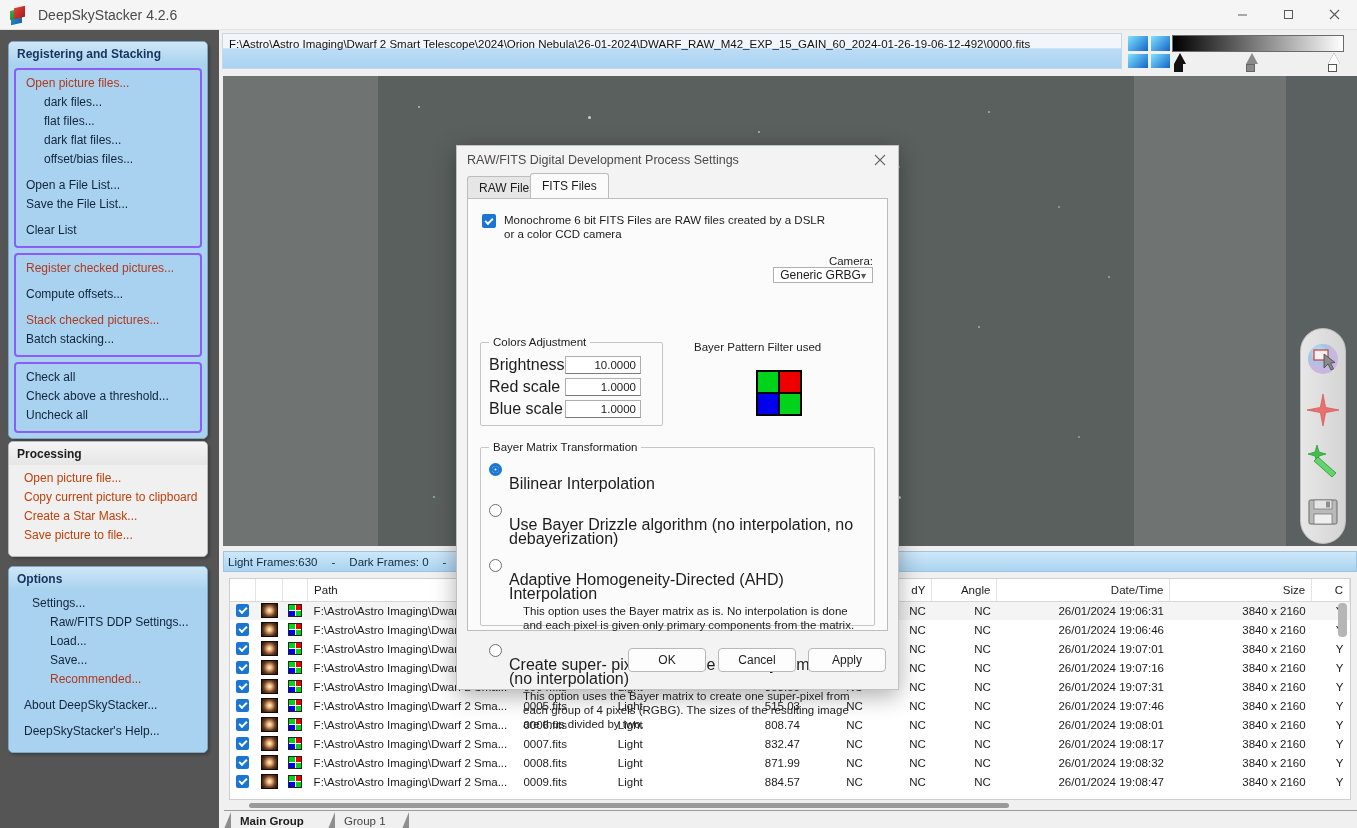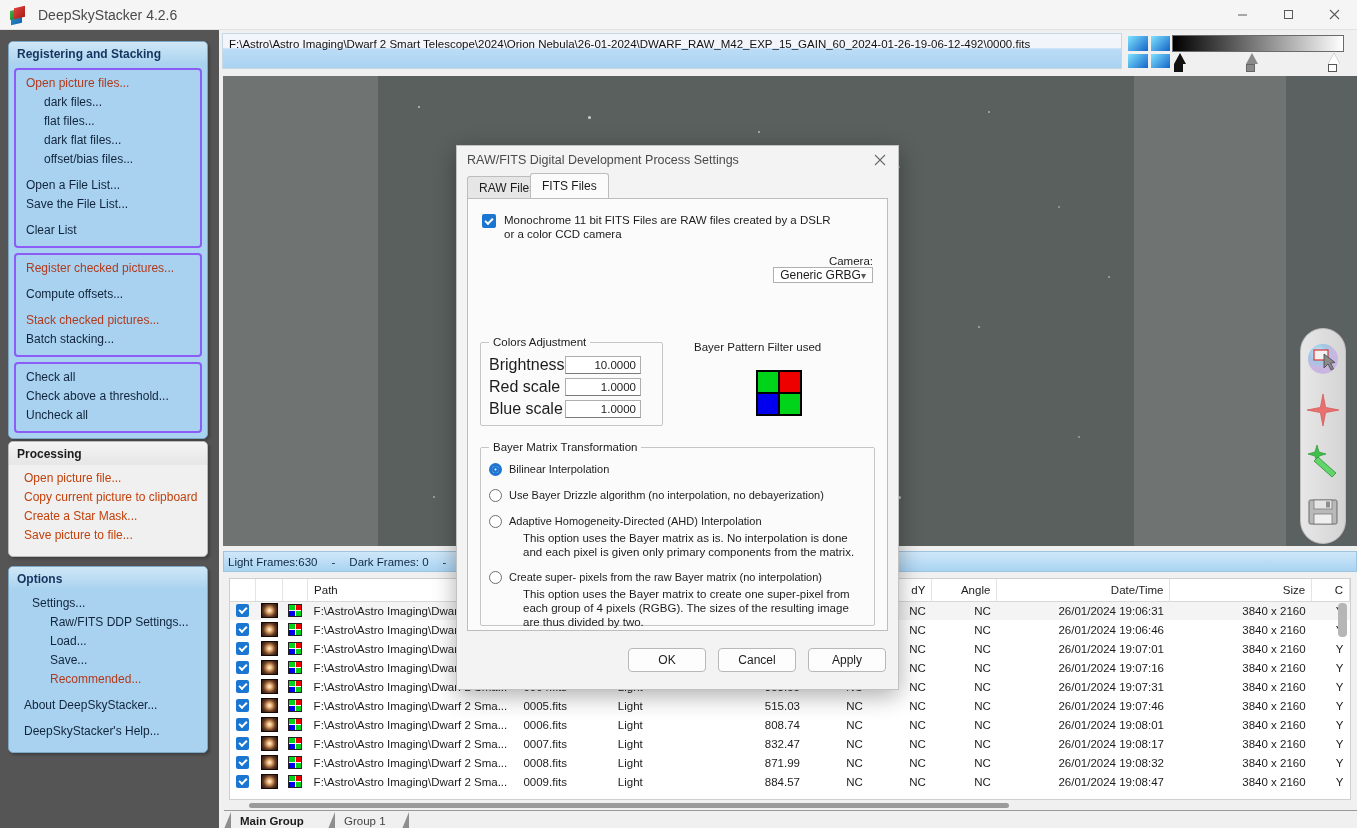--- a/index.html
+++ b/index.html
@@ -239,21 +239,21 @@
     display:grid; grid-template-columns: 1fr 1fr; grid-template-rows: 1fr 1fr;
     border: 1px solid #000;
   }
   #bayer-grid div { border: 1px solid #000; }
   #matrix-fs { position:absolute; left: 12px; top: 242px; right: 12px; height: 185px; }
   .radiorow { display:flex; align-items:flex-start; margin-top: 9px; }
   .radio { width: 13px; height: 13px; border-radius: 50%; border: 1.6px solid #6e6e6e;
     background:#fff; flex: none; margin-top: 1px; }
   .radio.on { border-color: #1b76d2; border-width: 3px; background:#fff;
     box-shadow: inset 0 0 0 2.5px #1b76d2; }
-  .rlabel { margin-left: 7px; font-size: 11px; color:#1c1c1c; line-height: 14px; }
+  .rlabel { margin-left: 7px; font-size: 16px; color:#1c1c1c; line-height: 14px; margin-top: 15px; }
   .rdesc { margin: 3px 0 0 34px; font-size: 11.5px; color:#1c1c1c; line-height: 14px; }
   #dlg-btns { position:absolute; right: 12px; bottom: 17px; display:flex; gap: 12px; }
   .dbtn {
     width: 78px; height: 24px; background: #fdfdfd; border: 1px solid #b8b8b8;
     border-radius: 4px; display:flex; align-items:center; justify-content:center;
     font-size: 12px; color:#1c1c1c;
   }
 </style>
 </head>
 <body>
@@ -707,21 +707,21 @@
 
     <div id="tabrow">
       <div class="tab" style="left:0px;">RAW Files</div>
       <div class="tab active" style="left:63px;">FITS Files</div>
     </div>
 
     <div id="dlg-body">
       <div class="chkrow">
         <div class="chkbox"></div>
         <div class="chklabel">
-          <span>Monochrome 11 bit FITS Files are RAW files created by a DSLR</span><br>
+          <span>Monochrome 6 bit FITS Files are RAW files created by a DSLR</span><br>
           <span>or a color CCD camera</span>
         </div>
       </div>
 
       <div class="camrow">
         <div class="camlabel">Camera:</div>
         <div class="camselect">
           <span>Generic GRBG</span>
           <span class="chev">▾</span>
         </div>

